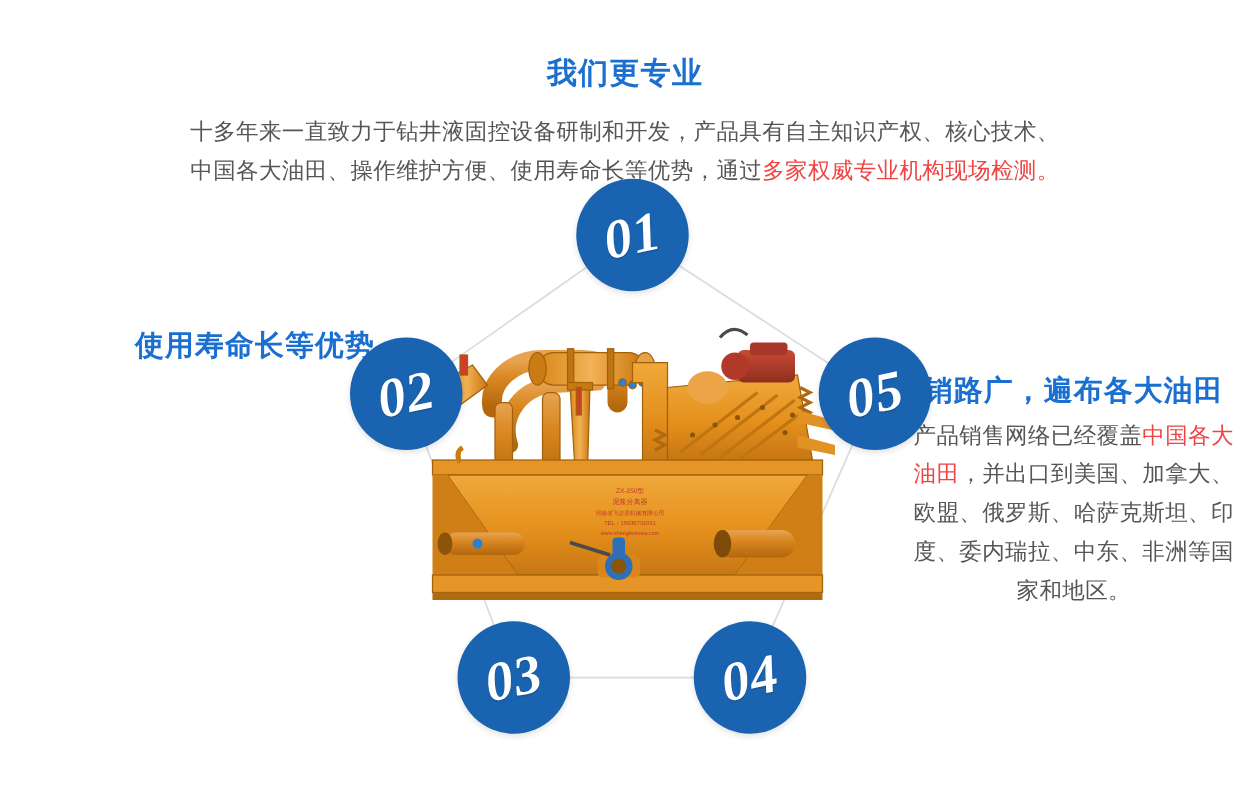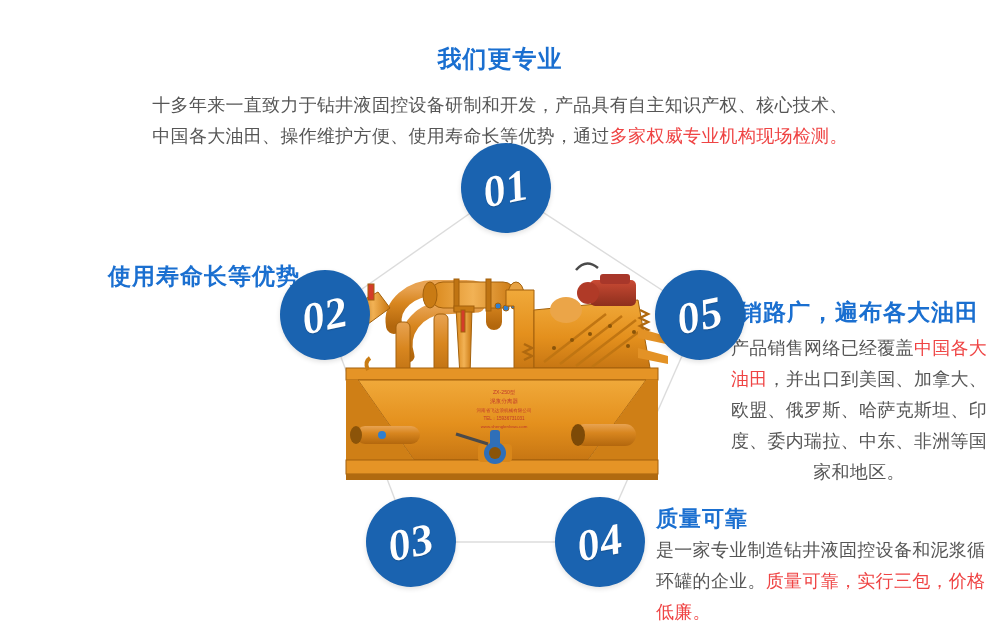--- a/index.html
+++ b/index.html
@@ -247,26 +247,20 @@
       <span>十多年来一直致力于钻井液固控设备研制和开发，产品具有自主知识产权、核心技术、</span><br>
       <span>中国各大油田、操作维护方便、使用寿命长等优势，通过</span><span class="hl">多家权威专业机构现场检测。</span>
     </p>
   </div>
 
   <div class="block" id="block-02">
     <h2 class="blk-title">使用寿命长等优势</h2>
   </div>
 
 
-  <div class="block" id="block-04">
-    <h2 class="blk-title">质量可靠</h2>
-    <p class="blk-body">
-      <span>是一家专业制造钻井液固控设备和泥浆循环罐的企业。</span><span class="hl">质量可靠，实行三包，价格低廉。</span>
-    </p>
-  </div>
 
   <div class="block" id="block-05">
     <h2 class="blk-title">销路广，遍布各大油田</h2>
     <p class="blk-body">
       <span>产品销售网络已经覆盖</span><span class="hl">中国各大油田</span><span>，并出口到美国、加拿大、欧盟、俄罗斯、哈萨克斯坦、印度、委内瑞拉、中东、非洲等国家和地区。</span>
     </p>
   </div>
 
 </div>
 

